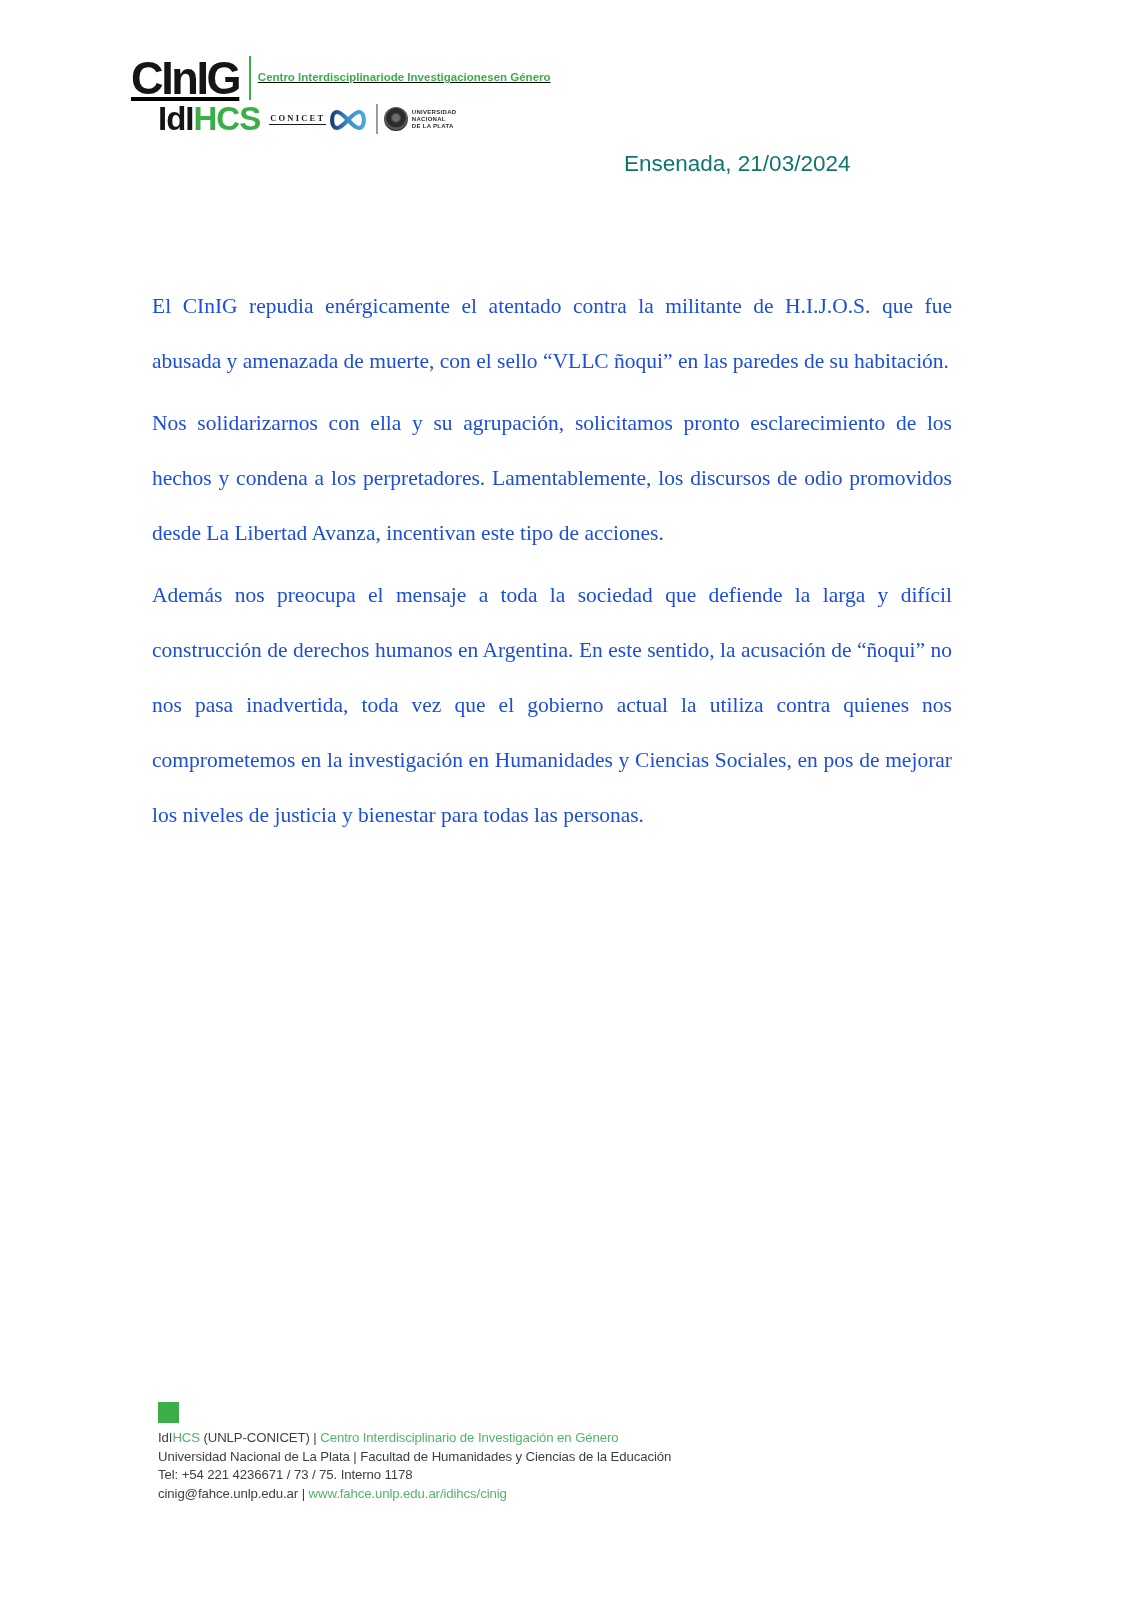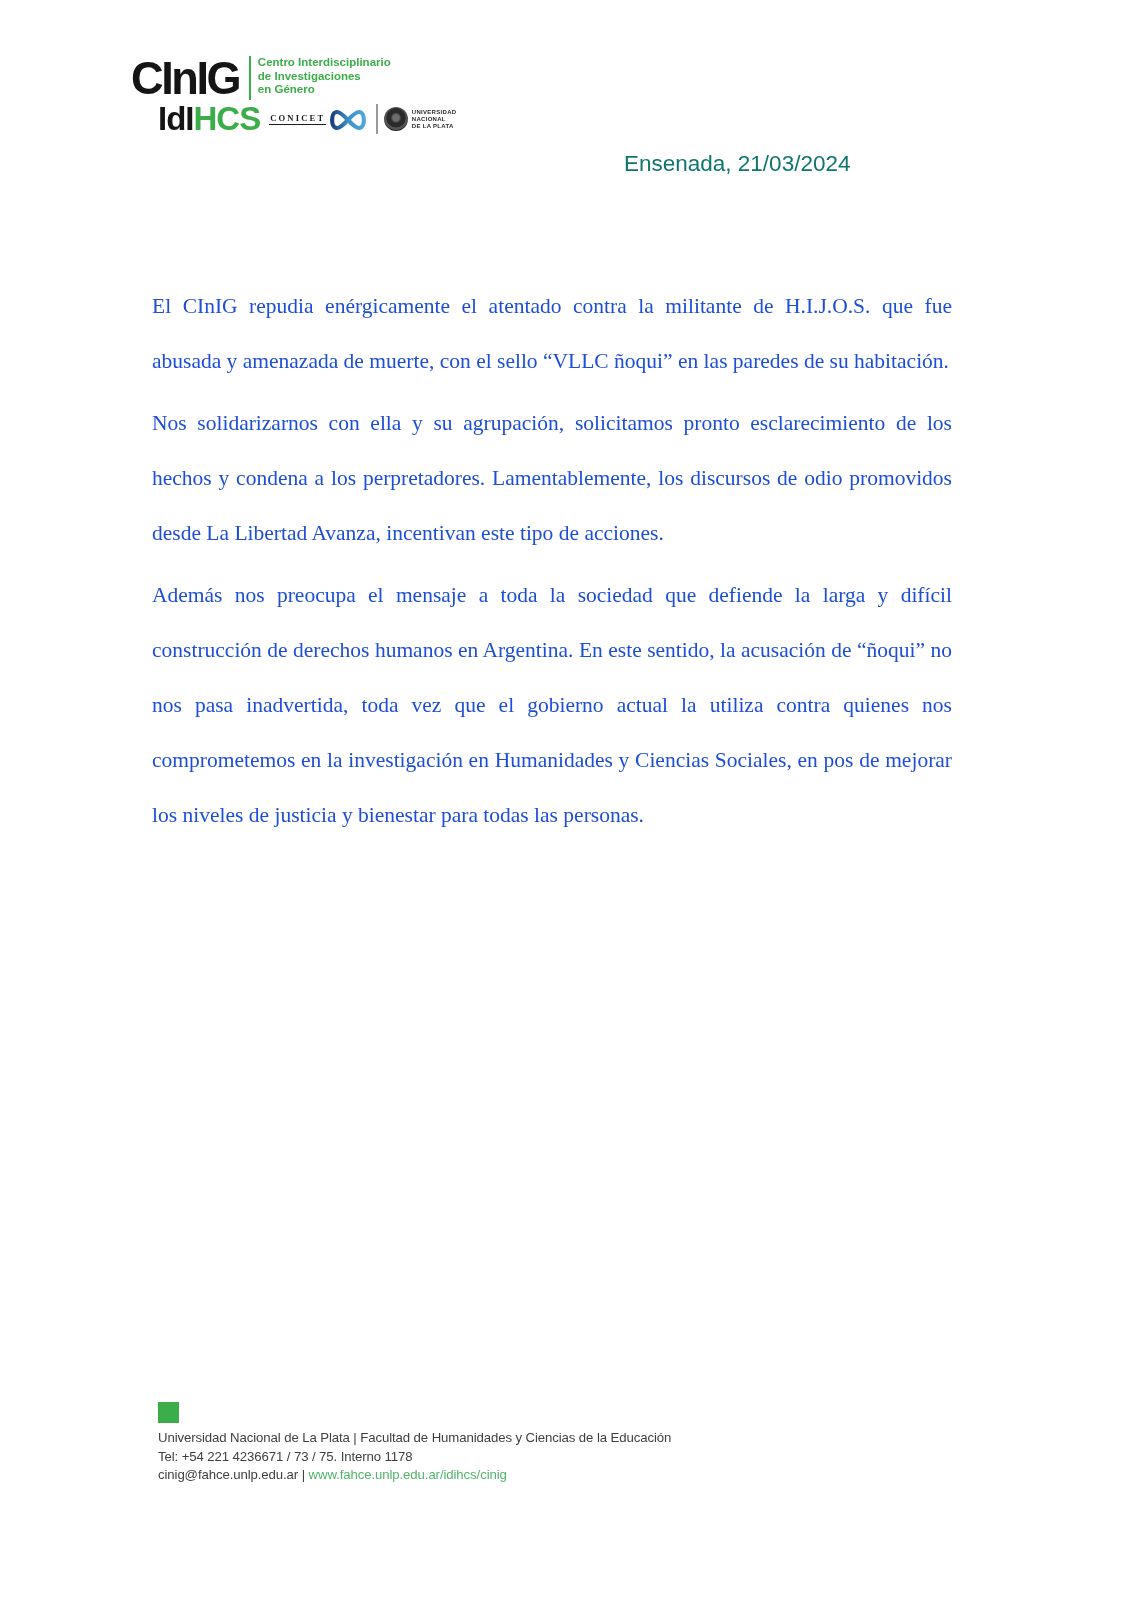--- a/index.html
+++ b/index.html
@@ -8,29 +8,29 @@
     position:relative;
     width:1131px; height:1600px;
     margin:0 auto;
     background:#ffffff;
     font-family:"Liberation Sans", sans-serif;
     overflow:hidden;
   }
 
   
   .logo { position:absolute; left:131px; top:56px; }
-  .logo-row1 { display:flex; align-items:flex-start; }
+  .logo-row1 { display:flex; align-items:center;text-decoration:underline; }
   .cinig-wordmark {
     font-size:47px; font-weight:800; color:#151515;
     letter-spacing:-2.5px; line-height:44px;
     transform:scaleX(.96); transform-origin:left center;
   }
   .v-divider { display:inline-block; width:2px; align-self:stretch; }
   .v-divider.green { background:#3bae49; margin:0 7px 0 5px; }
-  .tagline { display:flex; flex-direction:column; justify-content:center; }
+  .tagline { display:flex; flex-direction:row; justify-content:center; }
   .tagline span {
     font-size:11.5px; font-weight:600; color:#3bae49; line-height:13.5px;
     white-space:nowrap;
   }
   .logo-row2 { display:flex; align-items:center; margin:3px 0 0 27px; }
   .idihcs-wordmark { font-size:33px; font-weight:800; letter-spacing:-1px; line-height:32px; }
   .idihcs-wordmark .dark  { color:#151515; }
   .idihcs-wordmark .green { color:#3bae49; }
   .conicet { display:flex; flex-direction:row; align-items:center; margin-left:9px; }
   .conicet-word {
@@ -124,18 +124,19 @@
   <div class="dateline">Ensenada, 21/03/2024</div>
 
   <main class="letter-body">
     <p>El CInIG repudia enérgicamente el atentado contra la militante de H.I.J.O.S. que fue abusada y amenazada de muerte, con el sello “VLLC ñoqui” en las paredes de su habitación.</p>
     <p>Nos solidarizarnos con ella y su agrupación, solicitamos pronto esclarecimiento de los hechos y condena a los perpretadores. Lamentablemente, los discursos de odio promovidos desde La Libertad Avanza, incentivan este tipo de acciones.</p>
     <p>Además nos preocupa el mensaje a toda la sociedad que defiende la larga y difícil construcción de derechos humanos en Argentina. En este sentido, la acusación de “ñoqui” no nos pasa inadvertida, toda vez que el gobierno actual la utiliza contra quienes nos comprometemos en la investigación en Humanidades y Ciencias Sociales, en pos de mejorar los niveles de justicia y bienestar para todas las personas.</p>
   </main>
 
   <div class="footer-square"></div>
   <footer class="footer-block">
+    <div class="org-line"><span>IdI</span><span class="green">HCS</span><span> (UNLP-CONICET) | </span><span class="green">Centro Interdisciplinario de Investigación en Género</span></div>
     <div>Universidad Nacional de La Plata | Facultad de Humanidades y Ciencias de la Educación</div>
     <div>Tel: +54 221 4236671 / 73 / 75. Interno 1178</div>
     <div><span>cinig@fahce.unlp.edu.ar</span><span> | </span><span class="green">www.fahce.unlp.edu.ar/idihcs/cinig</span></div>
   </footer>
 
 </div>
 
 </body></html>

